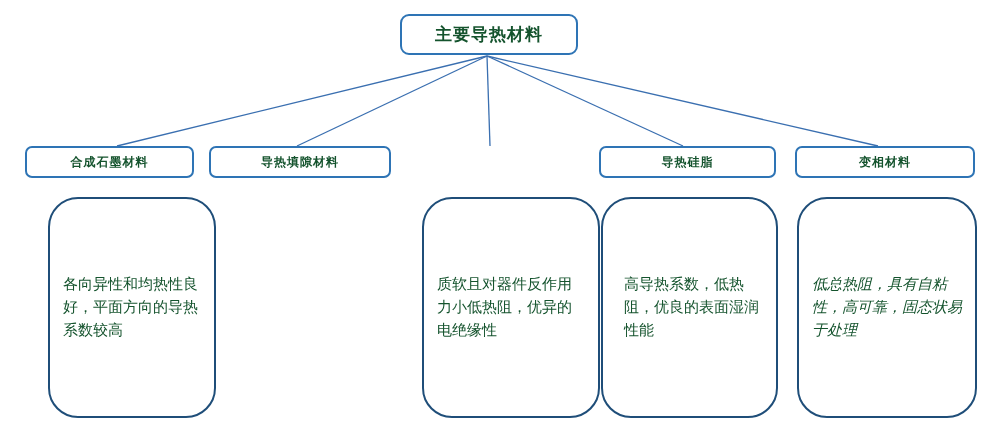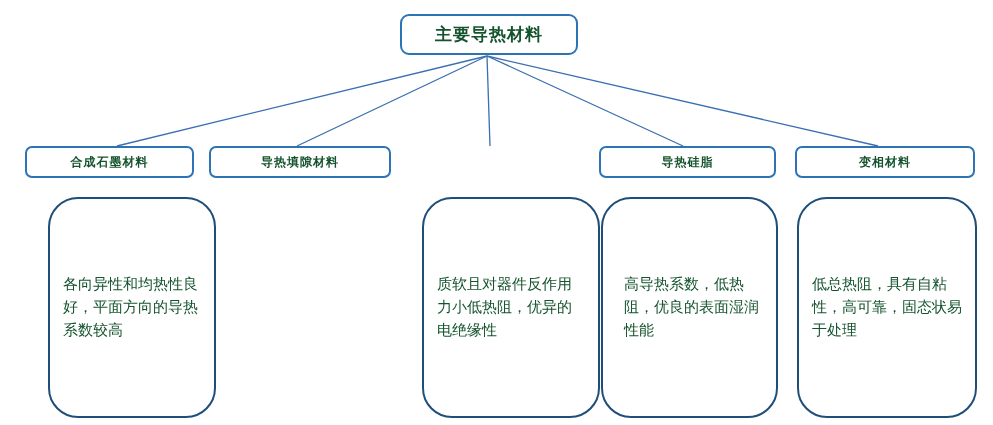--- a/index.html
+++ b/index.html
@@ -54,21 +54,21 @@
     font-size: 15px;
     line-height: 23px;
     justify-content: flex-start;
     text-align: left;
     padding: 0 13px;
   }
   .d1 { left: 27px;  width: 168px; margin-left: 21px; }
   .d2 { left: 211px; width: 182px; }
   .d3 { left: 405px; width: 178px; margin-left: 17px; }
   .d4 { left: 601px; width: 177px; padding-left: 21px; }
-  .d5 { left: 797px; width: 180px; }
+  .d5 { left: 797px; width: 180px; font-style: italic; }
 
   .connectors {
     position: absolute;
     left: 0; top: 0;
     width: 993px; height: 425px;
     pointer-events: none;
   }
 </style>
 </head>
 <body>

